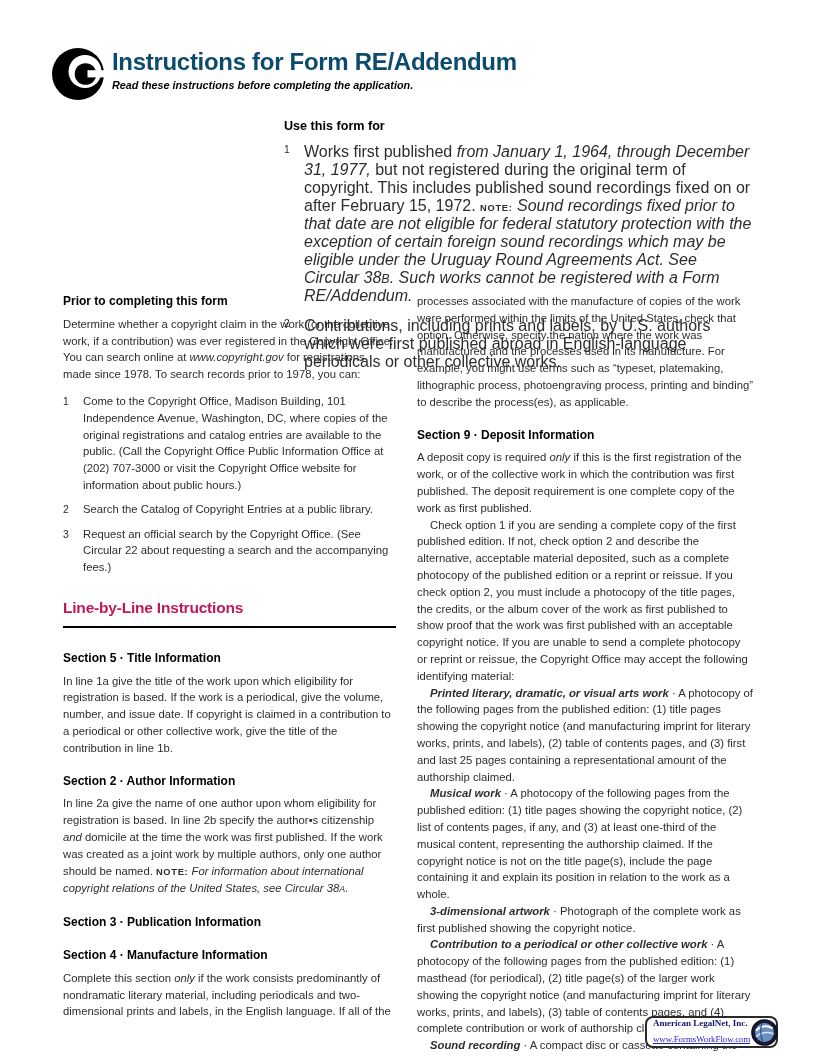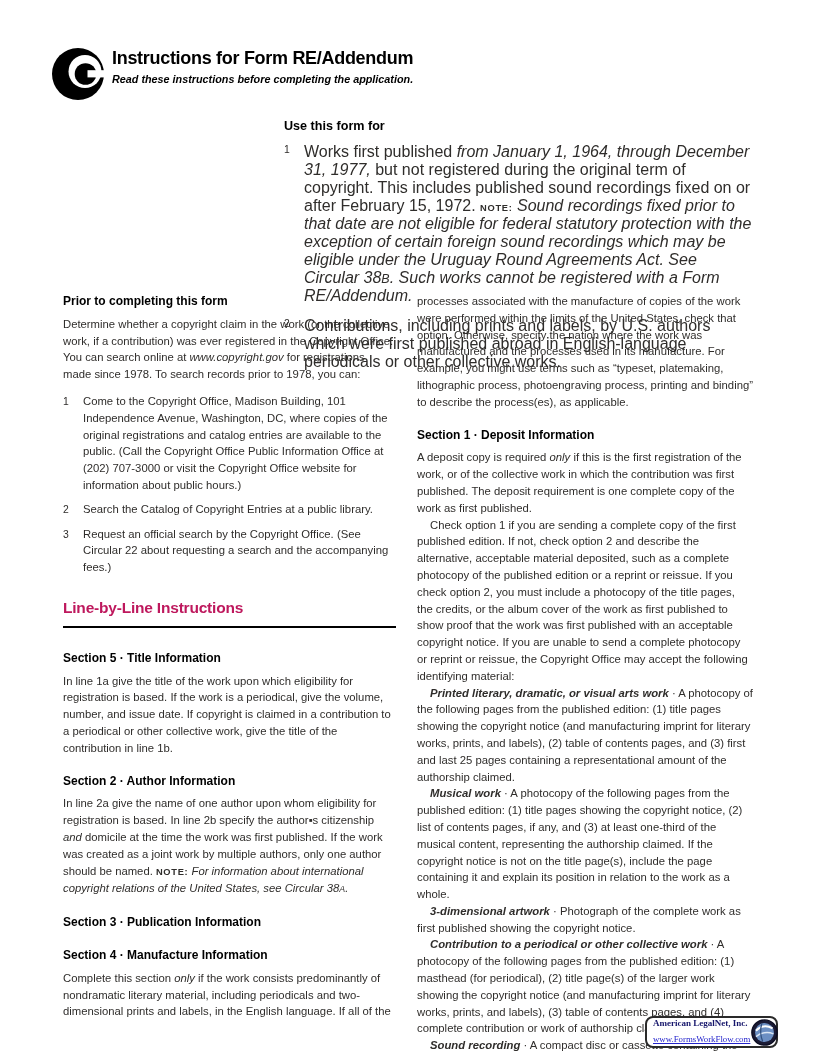--- a/index.html
+++ b/index.html
@@ -3,21 +3,21 @@
 <meta charset="utf-8">
 <style>
   html,body{margin:0;padding:0;background:#e8e8e8;}
   .page{
     position:relative;width:816px;height:1056px;margin:0 auto;background:#fff;
     font-family:"Liberation Sans","DejaVu Sans",sans-serif;color:#2f2d2b;overflow:hidden;
   }
   
   .hdr-logo{position:absolute;left:50px;top:45px;width:58px;height:58px;}
   .hdr-text{position:absolute;left:112px;top:49px;}
-  .hdr-title{font-size:18px;font-weight:700;color:#000000;letter-spacing:-0.3px;line-height:1.1;}
+  .hdr-title{font-size:24px;font-weight:700;color:#0c4a6e;letter-spacing:-0.3px;line-height:1.1;}
   .hdr-sub{font-size:10.8px;font-weight:700;font-style:italic;color:#000;margin-top:4px;}
   
   .intro{position:absolute;left:284px;top:119px;width:470px;}
   .intro-h{font-size:12.6px;font-weight:700;color:#000;margin:0 0 10px 0;}
   
   .col{position:absolute;top:293px;font-size:11.3px;line-height:16.8px;}
   .col-left{left:63px;width:333px;}
   .col-right{left:417px;width:336px;}
   p{margin:0 0 10px 0;}
   p.flush{margin:0;}
@@ -99,21 +99,21 @@
       <div class="h3">Section 5 · Title Information</div>
       <p><span>In line 1a give the title of the work upon which eligibility for registration is based. If the work is a periodical, give the volume, number, and issue date. If copyright is claimed in a contribution to a periodical or other collective work, give the title of the contribution in line 1b.</span></p>
       <div class="h3">Section 2 · Author Information</div>
       <p><span>In line 2a give the name of one author upon whom eligibility for registration is based. In line 2b specify the author▪s citizenship </span><span class="i">and</span><span> domicile at the time the work was first published. If the work was created as a joint work by multiple authors, only one author should be named. </span><span class="note">NOTE:</span><span> </span><span class="i">For information about international copyright relations of the United States, see Circular 38</span><span class="i sc">A</span><span class="i">.</span></p>
       <div class="h3">Section 3 · Publication Information</div>
       <div class="h3">Section 4 · Manufacture Information</div>
       <p><span>Complete this section </span><span class="i">only</span><span> if the work consists predominantly of nondramatic literary material, including periodicals and two-dimensional prints and labels, in the English language. If all of the</span></p>
     </div>
   <div id="col-right" class="col col-right">
       <p class="cont"><span>processes associated with the manufacture of copies of the work were performed within the limits of the United States, check that option. Otherwise, specify the nation where the work was manufactured and the processes used in its manufacture. For example, you might use terms such as “typeset, platemaking, lithographic process, photoengraving process, printing and binding” to describe the process(es), as applicable.</span></p>
-      <div class="h3">Section 1 · Deposit Information</div>
+      <div class="h3">Section 9 · Deposit Information</div>
       <p class="flush"><span>A deposit copy is required </span><span class="i">only</span><span> if this is the first registration of the work, or of the collective work in which the contribution was first published. The deposit requirement is one complete copy of the work as first published.</span></p>
       <p class="ind"><span>Check option 1 if you are sending a complete copy of the first published edition. If not, check option 2 and describe the alternative, acceptable material deposited, such as a complete photocopy of the published edition or a reprint or reissue. If you check option 2, you must include a photocopy of the title pages, the credits, or the album cover of the work as first published to show proof that the work was first published with an acceptable copyright notice. If you are unable to send a complete photocopy or reprint or reissue, the Copyright Office may accept the following identifying material:</span></p>
       <p class="ind"><span class="bi">Printed literary, dramatic, or visual arts work</span><span> · A photocopy of the following pages from the published edition: (1) title pages showing the copyright notice (and manufacturing imprint for literary works, prints, and labels), (2) table of contents pages, and (3) first and last 25 pages containing a representational amount of the authorship claimed.</span></p>
       <p class="ind"><span class="bi">Musical work</span><span> · A photocopy of the following pages from the published edition: (1) title pages showing the copyright notice, (2) list of contents pages, if any, and (3) at least one-third of the musical content, representing the authorship claimed. If the copyright notice is not on the title page(s), include the page containing it and explain its position in relation to the work as a whole.</span></p>
       <p class="ind"><span class="bi">3-dimensional artwork</span><span> · Photograph of the complete work as first published showing the copyright notice.</span></p>
       <p class="ind"><span class="bi">Contribution to a periodical or other collective work</span><span> · A photocopy of the following pages from the published edition: (1) masthead (for periodical), (2) title page(s) of the larger work showing the copyright notice (and manufacturing imprint for literary works, prints, and labels), (3) table of contents pages, and (4) complete contribution or work of authorship claimed.</span></p>
       <p class="ind"><span class="bi">Sound recording</span><span> · A compact disc or cassette containing the entire sound recording as first published, and (1) photocopy of both</span></p>
     </div>
 
   <div class="badge">

